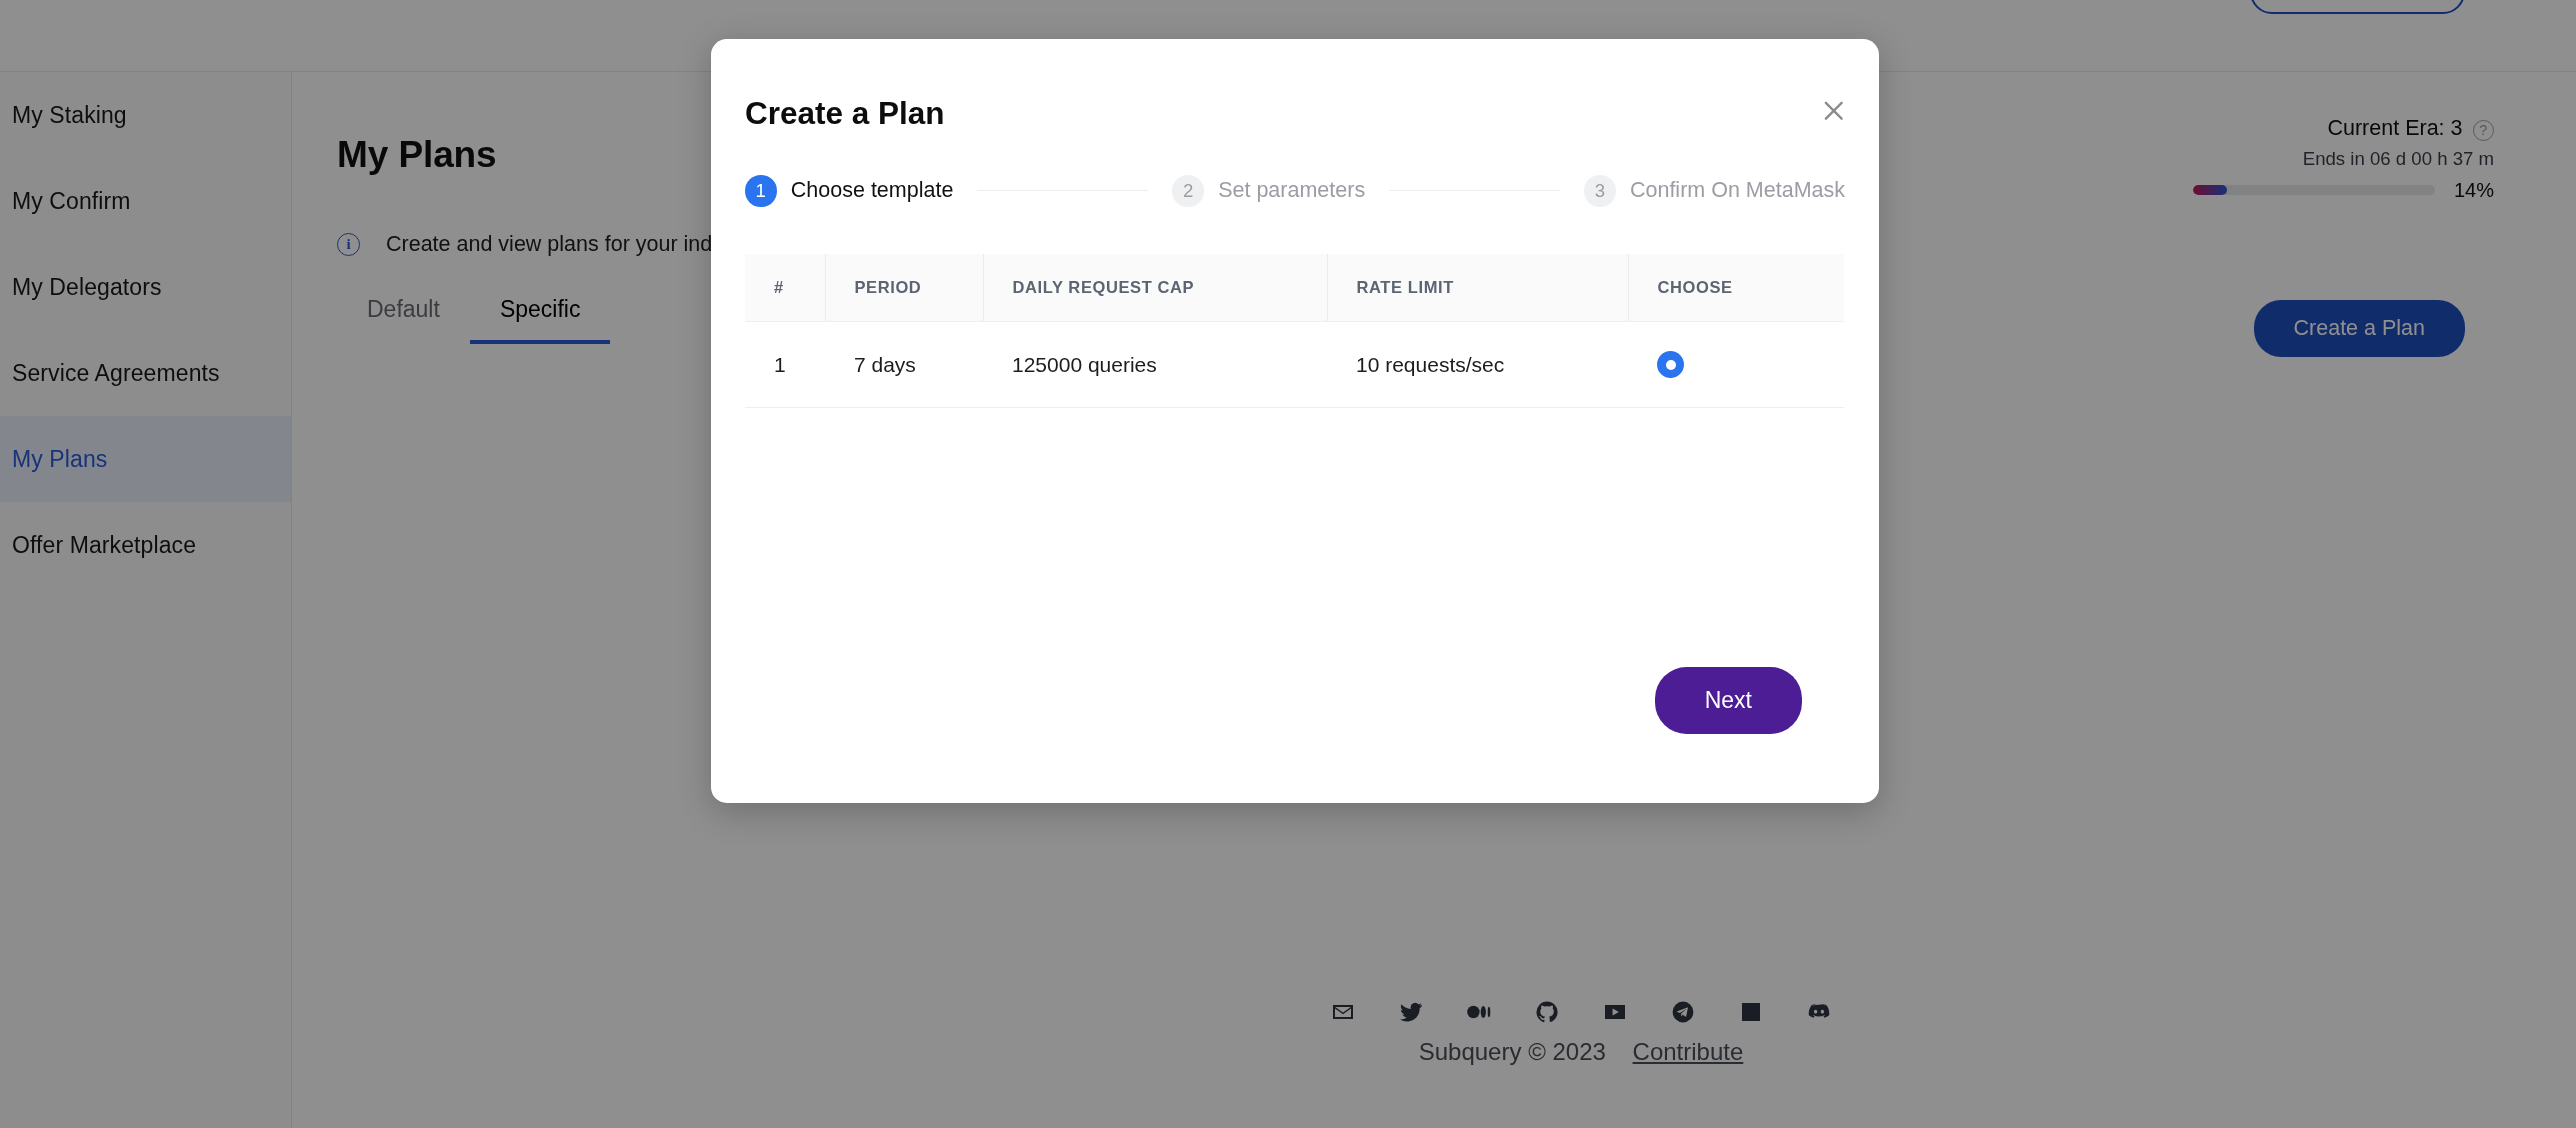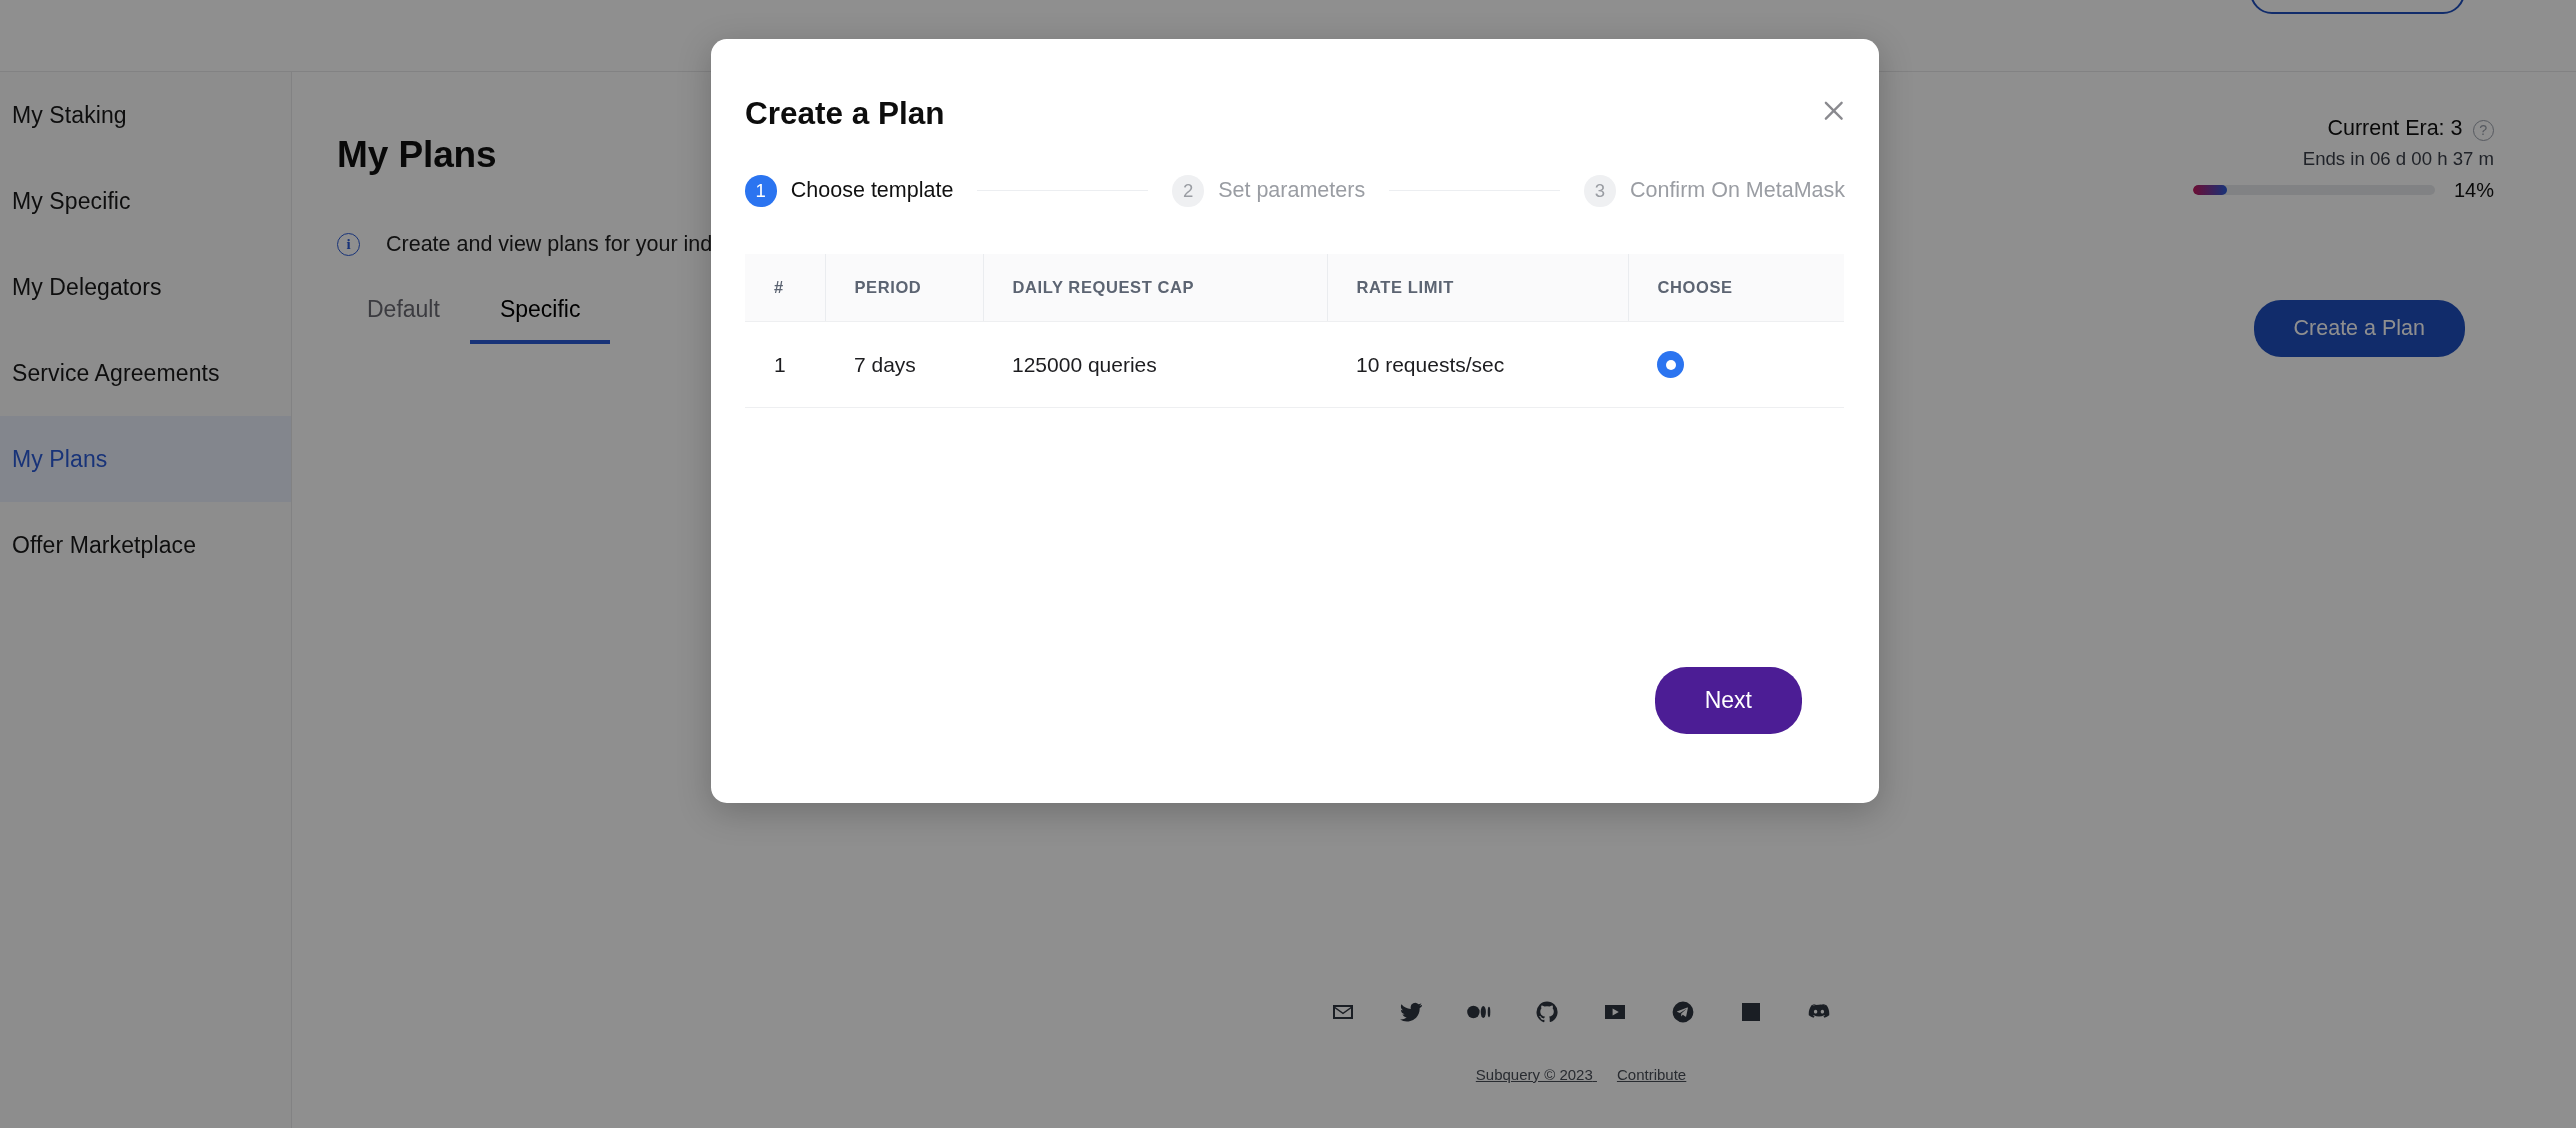--- a/index.html
+++ b/index.html
@@ -173,25 +173,24 @@
   }
   #social-row {
     display: flex;
     justify-content: center;
     align-items: center;
     gap: 44px;
     padding-top: 21.5px;
   }
   #social-row svg { fill: #2f3640; display: block; }
   #footer-text {
-    margin-top: 42px;
+    margin-top: 14px;
     text-align: center;
-    font-size: 15px;
+    font-size: 24px;
     color: #4a4f58;
-    text-decoration: underline;
   }
   #footer-text .contribute {
     text-decoration: underline;
     margin-left: 20px;
     color: #4a4f58;
     cursor: pointer;
   }
 
   
   #scrim {
@@ -309,21 +308,21 @@
 
   <div id="topbar">
     <div id="connect-pill"></div>
   </div>
 
   <nav id="sidebar">
     <div class="side-item">
       <span>My Staking</span>
     </div>
     <div class="side-item">
-      <span>My Specific</span>
+      <span>My Confirm</span>
     </div>
     <div class="side-item">
       <span>My Delegators</span>
     </div>
     <div class="side-item">
       <span>Service Agreements</span>
     </div>
     <div class="side-item active">
       <span>My Plans</span>
     </div>

